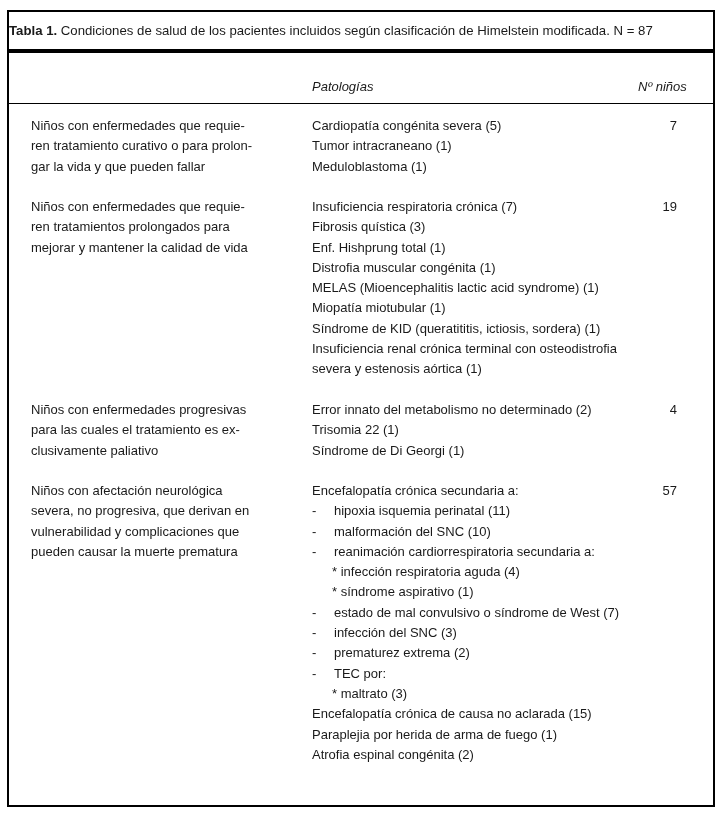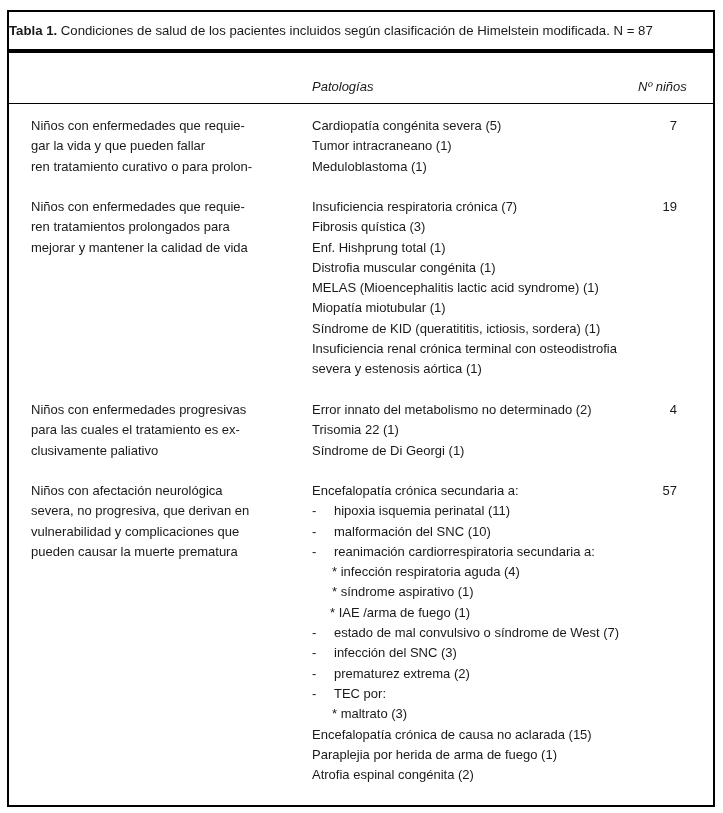--- a/index.html
+++ b/index.html
@@ -32,22 +32,22 @@
   <div class="thick-rule"></div>
   <div class="head-row">
     <span class="head-pat">Patologías</span>
     <span class="head-n">Nº niños</span>
   </div>
   <div class="thin-rule"></div>
 
   <div class="group" style="top:104px">
     <div class="cat">
         <div>Niños con enfermedades que requie-</div>
+        <div>ren tratamiento curativo o para prolon-</div>
         <div>gar la vida y que pueden fallar</div>
-        <div>ren tratamiento curativo o para prolon-</div>
       </div>
     <div class="pats">
         <div><span>Cardiopatía congénita severa (5)</span></div>
         <div><span>Tumor intracraneano (1)</span></div>
         <div><span>Meduloblastoma (1)</span></div>
       </div>
     <div class="num">7</div>
   </div>
   <div class="group" style="top:185px">
     <div class="cat">
@@ -88,21 +88,20 @@
         <div>vulnerabilidad y complicaciones que</div>
         <div>pueden causar la muerte prematura</div>
       </div>
     <div class="pats">
         <div><span>Encefalopatía crónica secundaria a:</span></div>
         <div><span class="dash">-</span><span>hipoxia isquemia perinatal (11)</span></div>
         <div><span class="dash">-</span><span>malformación del SNC (10)</span></div>
         <div><span class="dash">-</span><span>reanimación cardiorrespiratoria   secundaria a:</span></div>
         <div class="star1"><span>* infección  respiratoria aguda  (4)</span></div>
         <div class="star1"><span>* síndrome aspirativo (1)</span></div>
-        <div class="star2"><span>* IAE /arma de fuego (1)</span></div>
         <div><span class="dash">-</span><span>estado de mal convulsivo o síndrome  de West (7)</span></div>
         <div><span class="dash">-</span><span>infección del SNC (3)</span></div>
         <div><span class="dash">-</span><span>prematurez extrema (2)</span></div>
         <div><span class="dash">-</span><span>TEC por:</span></div>
         <div class="star1"><span>*  maltrato (3)</span></div>
         <div><span>Encefalopatía crónica de causa no aclarada (15)</span></div>
         <div><span>Paraplejia por herida de arma de fuego (1)</span></div>
         <div><span>Atrofia espinal congénita (2)</span></div>
       </div>
     <div class="num">57</div>

